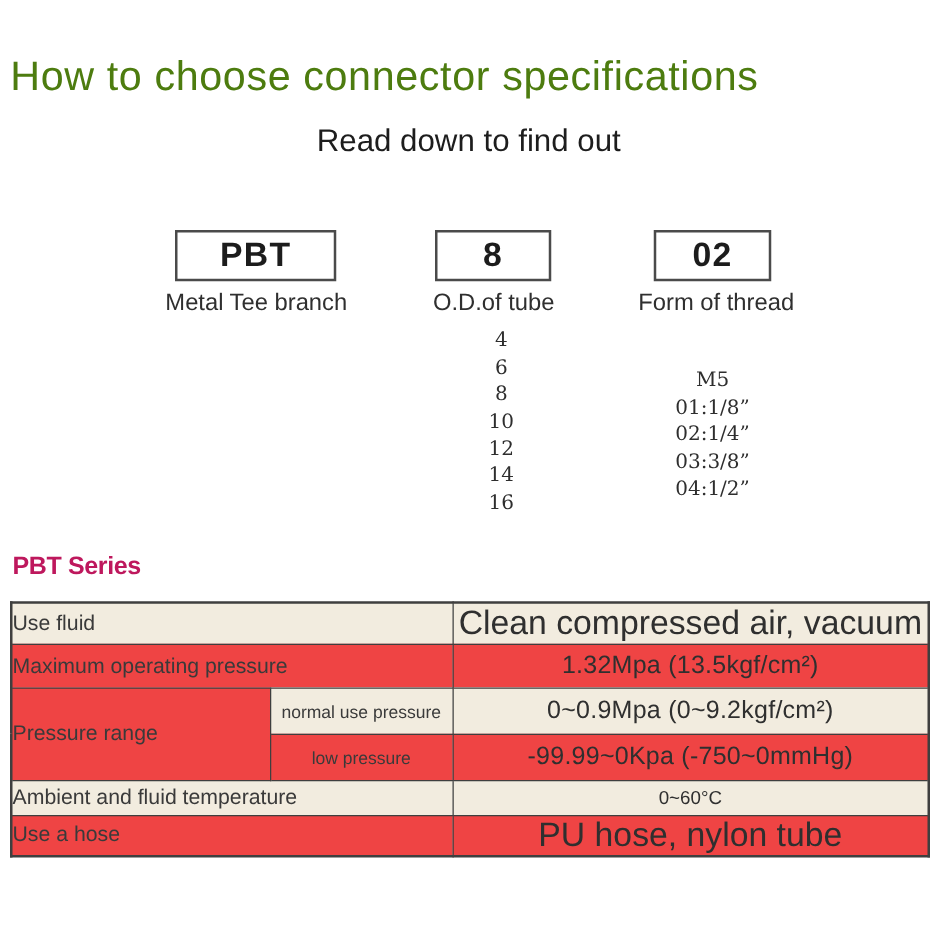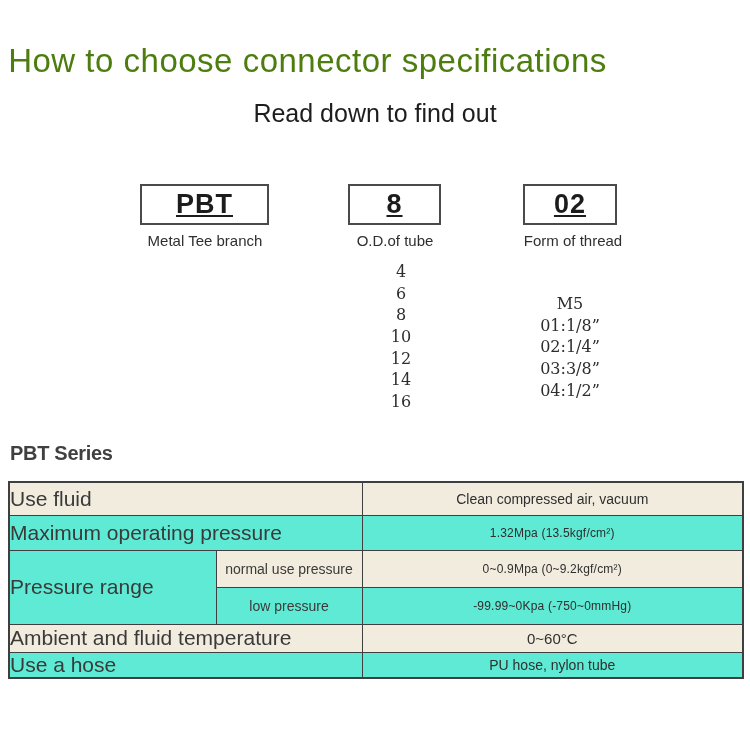--- a/index.html
+++ b/index.html
@@ -26,74 +26,73 @@
   }
   
   .code-box{
     position:absolute;top:184px;height:41px;
     border:2px solid #4a4a4a;
     background:#fff;
     display:flex;align-items:center;justify-content:center;
     font-weight:700;font-size:27px;color:#1c1c1c;
     letter-spacing:1px;
     box-sizing:border-box;
-    text-decoration:underline;
   }
   #box-prefix{left:140px;width:129px;}
   #box-tube{left:348px;width:93px;}
   #box-thread{left:523px;width:94px;}
   .box-caption{
     position:absolute;top:232px;height:18px;
-    text-align:center;font-size:15px;color:#2f2f2f;
+    text-align:center;font-size:19px;color:#2f2f2f;
   }
   #caption-prefix{left:105px;width:200px;}
   #caption-tube{left:295px;width:200px;}
   #caption-thread{left:473px;width:200px;}
   
   .option-list{
     position:absolute;top:261px;
     font-family:"DejaVu Serif", serif;
     font-size:16px;color:#2e2e2e;
     text-align:center;
   }
   .option-list .opt{height:21.7px;line-height:21.7px;}
   #tube-options{left:354px;width:94px;}
   #thread-options{left:520px;width:100px;margin-top:32px;}
   
   .series-heading{
     position:absolute;top:442px;left:10px;
-    font-size:20px;font-weight:700;color:#404040;
+    font-size:20px;font-weight:700;color:#be185d;
     letter-spacing:-0.3px;
   }
   
   .spec-table{
     position:absolute;top:481px;left:8px;
     border-collapse:collapse;
     table-layout:fixed;
     width:734px;
   }
   .spec-table td{
     border:1px solid #3f3f3f;
     padding:0;
     box-sizing:border-box;
-    background:#5eead4;
+    background:#ef4444;
   }
   .spec-table{border:2px solid #3f3f3f;}
   .cell-label{
     padding-left:24px;
-    font-size:21px;color:#3a3a3a;
+    font-size:17px;color:#3a3a3a;
     text-align:left;
   }
   .cell-sublabel{
     font-size:14px;color:#3a3a3a;
     text-align:center;
   }
   .cell-value{text-align:center;color:#2f2f2f;}
-  .value-lg{font-size:14px;}
-  .value-sm{font-size:12px;letter-spacing:0.2px;}
+  .value-lg{font-size:27px;}
+  .value-sm{font-size:20px;letter-spacing:0.2px;}
   .value-xs{font-size:15px;}
   tr.r1 td{height:33px;}
   tr.r2 td{height:35px;}
   tr.r3 td{height:37px;}
   tr.r4 td{height:37px;margin-top:43px;}
   tr.r5 td{height:28px;}
   tr.r6 td{height:21px;}
   .beige{background:#f2ecdf !important;}
 </style>
 </head>

